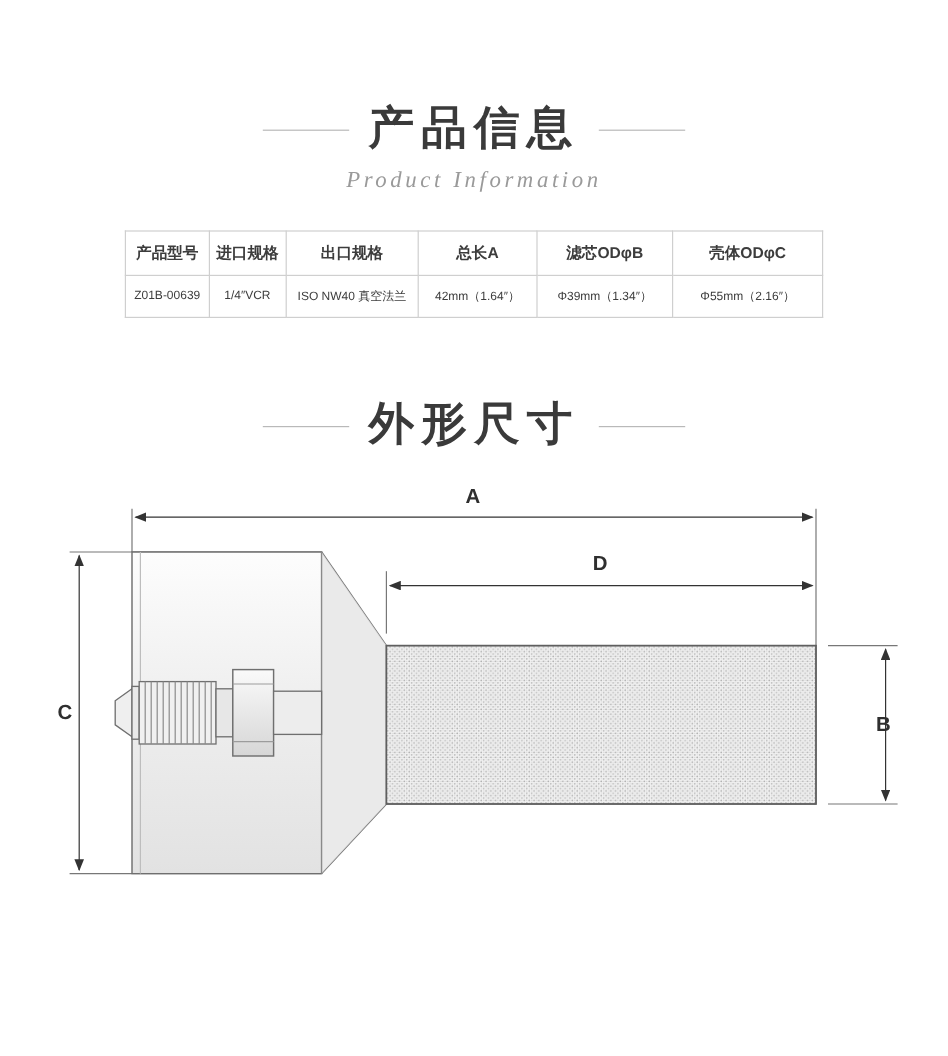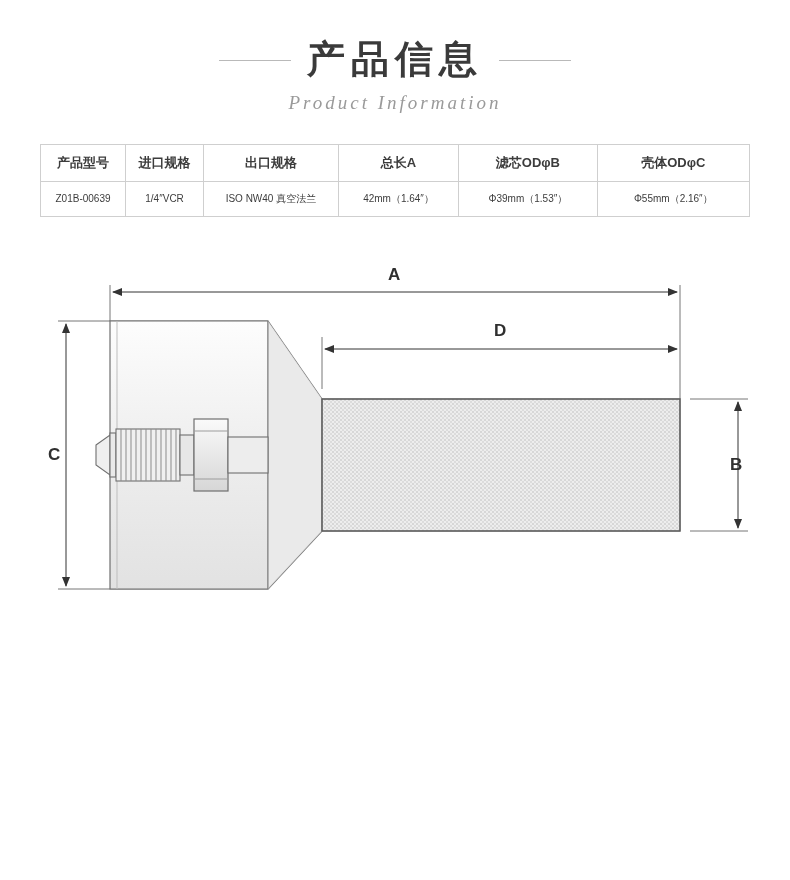--- a/index.html
+++ b/index.html
@@ -13,20 +13,21 @@
     font-family: "Liberation Sans", sans-serif;
     color: #333333;
     overflow: hidden;
     position: relative;
   }
 
   
   .section-head {
     text-align: center;
     position: relative;
+    margin-top: 48px;
   }
   .section-head .cn {
     font-family: "Liberation Sans", sans-serif;
     font-size: 38px;
     font-weight: bold;
     letter-spacing: 6px;
     color: #3a3a3a;
     line-height: 1.15;
     display: inline-block;
     position: relative;
@@ -51,21 +52,21 @@
     color: #9a9a9a;
     margin-top: 10px;
   }
 
   #product-info-head { padding-top: 38px; }
   #dimensions-head { padding-top: 20px; }
 
   
   .table-wrap {
     margin: 30px auto 0 auto;
-    width: 710px;
+    width: 582px;
   }
   table.spec {
     border-collapse: collapse;
     width: 100%;
     table-layout: fixed;
   }
   table.spec th, table.spec td {
     border: 1px solid #cfcfcf;
     text-align: center;
     color: #3c3c3c;
@@ -129,28 +130,29 @@
         <th>滤芯ODφB</th>
         <th>壳体ODφC</th>
       </tr>
     </thead>
     <tbody>
       <tr>
         <td>Z01B-00639</td>
         <td>1/4″VCR</td>
         <td>ISO NW40 真空法兰</td>
         <td>42mm（1.64″）</td>
-        <td>Φ39mm（1.53″）</td>
+        <td>Φ39mm（1.34″）</td>
         <td>Φ55mm（2.16″）</td>
       </tr>
     </tbody>
   </table>
 </div>
 
 <div class="section-head" id="dimensions-head">
+  <div class="cn">外形尺寸</div>
 </div>
 
 <div id="drawing">
   <svg width="790" height="380" viewBox="0 0 790 380">
     <defs>
       <marker id="arrR" markerWidth="10" markerHeight="8" refX="9" refY="4" orient="auto">
         <path d="M0,0 L10,4 L0,8 z" fill="#333"></path>
       </marker>
       <marker id="arrL" markerWidth="10" markerHeight="8" refX="1" refY="4" orient="auto">
         <path d="M10,0 L0,4 L10,8 z" fill="#333"></path>

